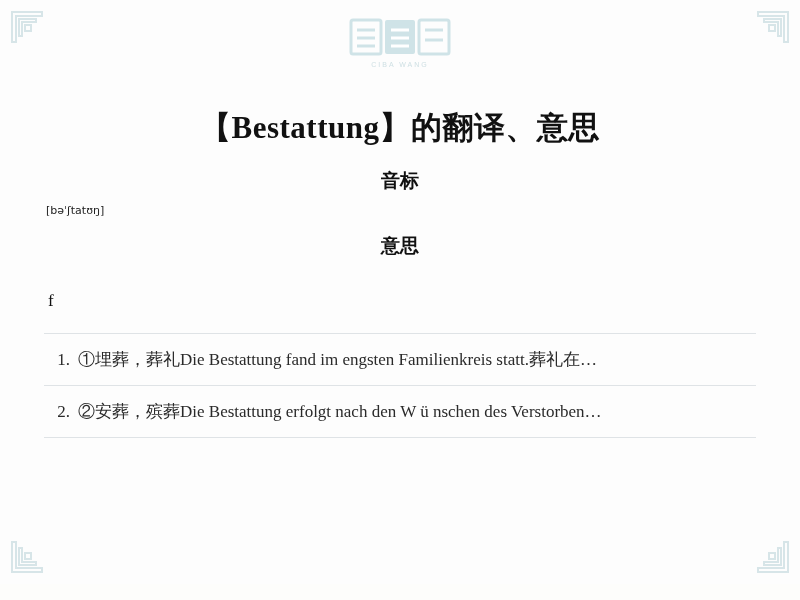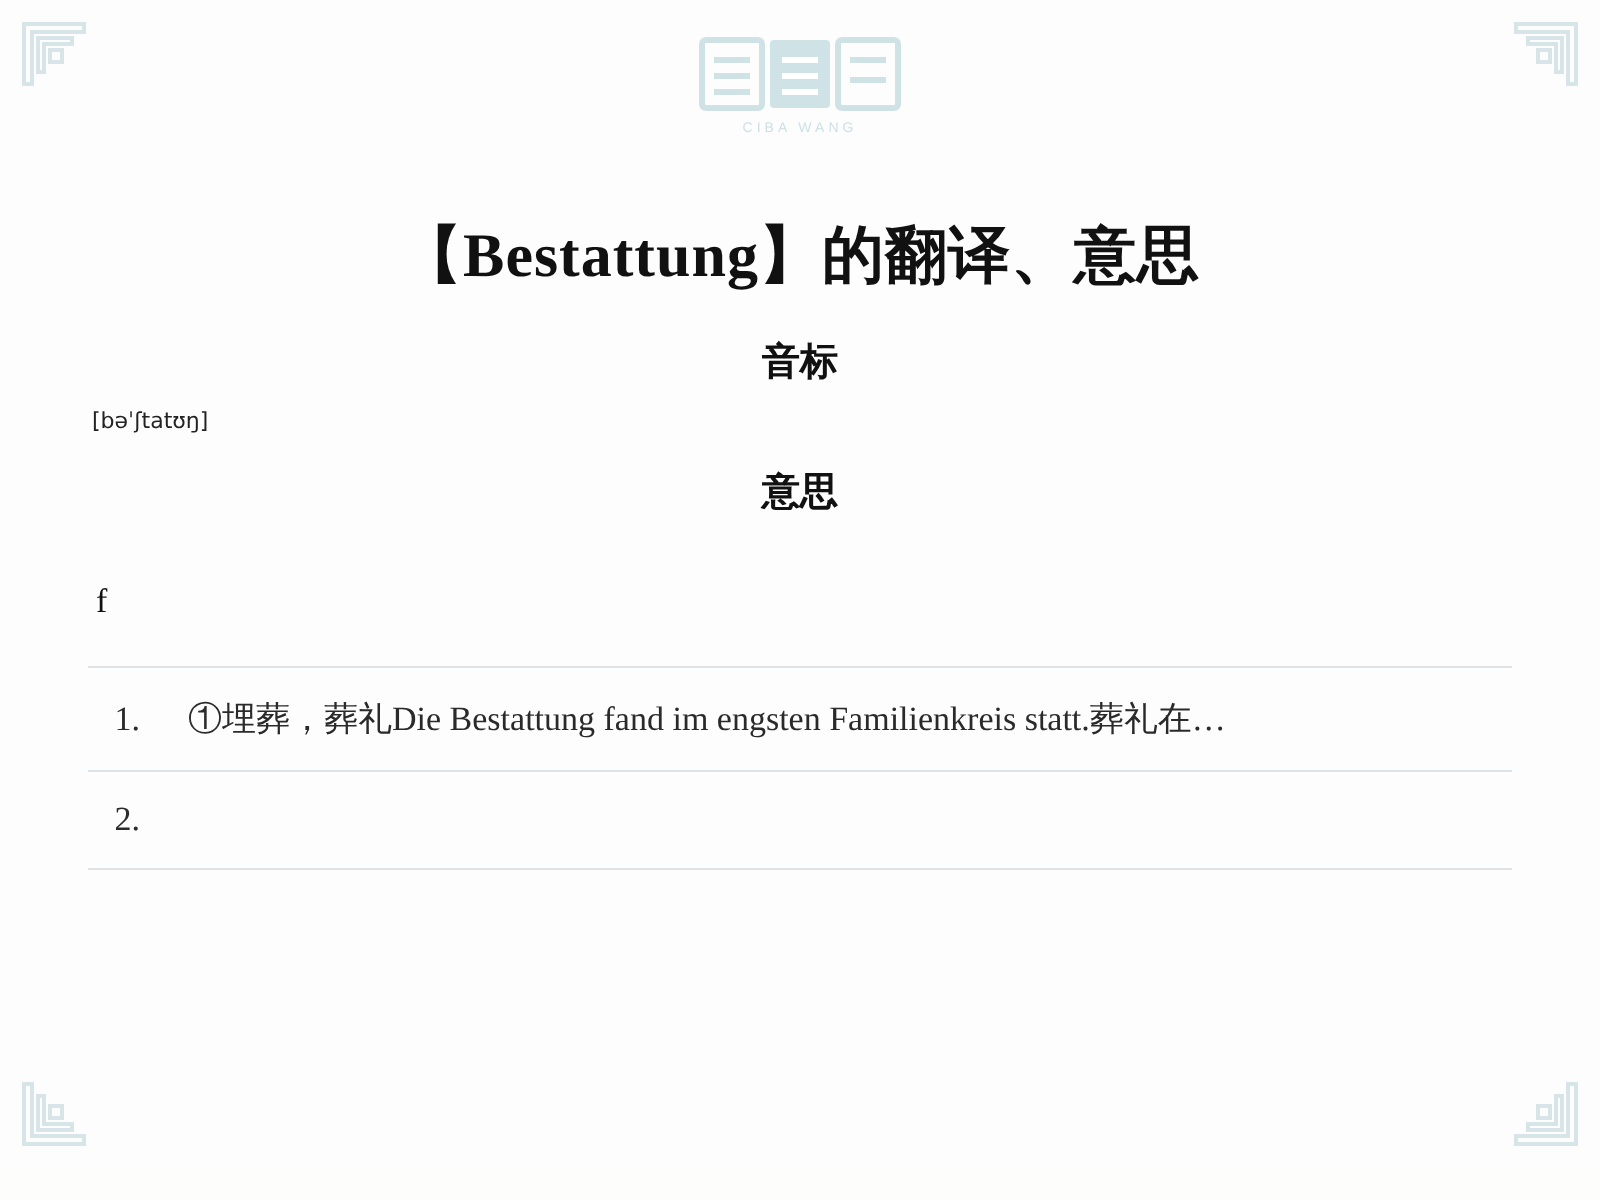--- a/index.html
+++ b/index.html
@@ -120,21 +120,20 @@
   .sense-num {
     width: 26px;
     flex: 0 0 26px;
     text-align: right;
     padding-right: 8px;
     color: #2a2a2a;
   }
   .sense-text {
     overflow: hidden;
     text-overflow: ellipsis;
-    margin-left: 16px;
   }
 </style>
 </head>
 <body>
 
 <div class="page">
 
   <div class="corner tl">
     <svg width="34" height="34" viewBox="0 0 34 34">
       <g fill="none" stroke="#b9d3d8" stroke-width="2">
@@ -200,17 +199,18 @@
 
     <div class="pos">f</div>
 
     <ol class="senses">
       <li>
         <span class="sense-num">1.</span>
         <span class="sense-text">①埋葬，葬礼Die Bestattung fand im engsten Familienkreis statt.葬礼在…</span>
       </li>
       <li>
         <span class="sense-num">2.</span>
+        <span class="sense-text">②安葬，殡葬Die Bestattung erfolgt nach den W ü nschen des Verstorben…</span>
       </li>
     </ol>
 
   </div>
 </div>
 
 </body></html>

